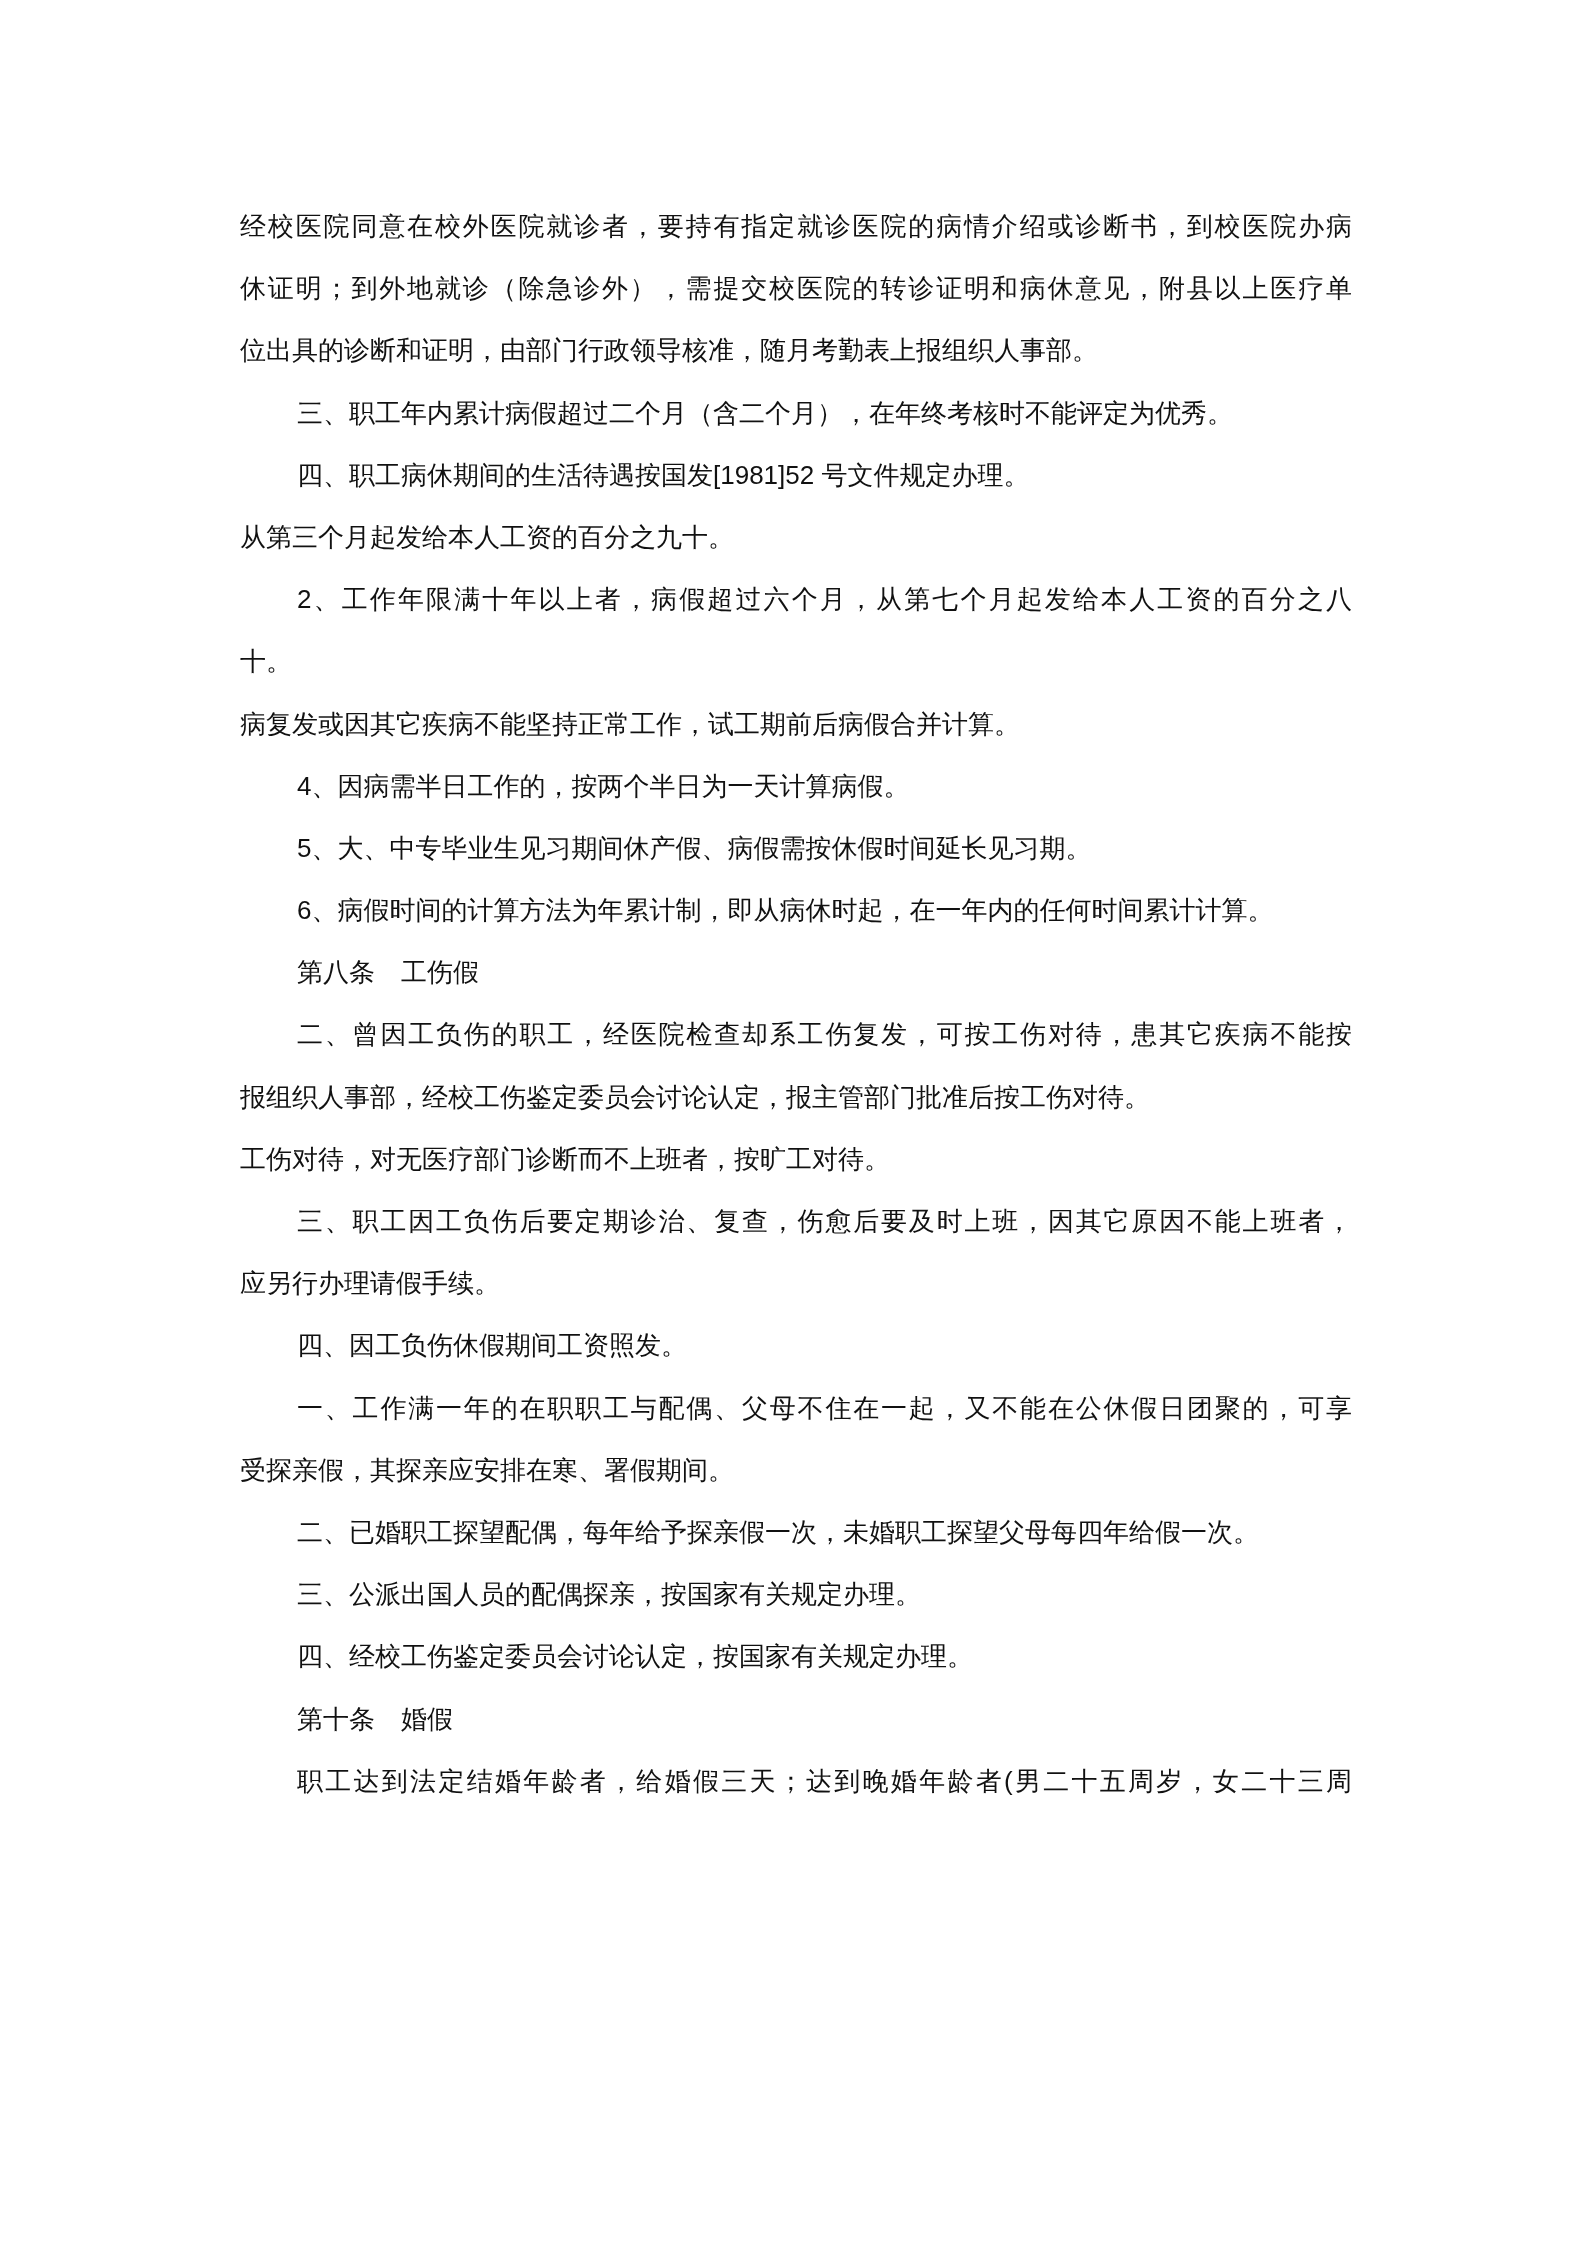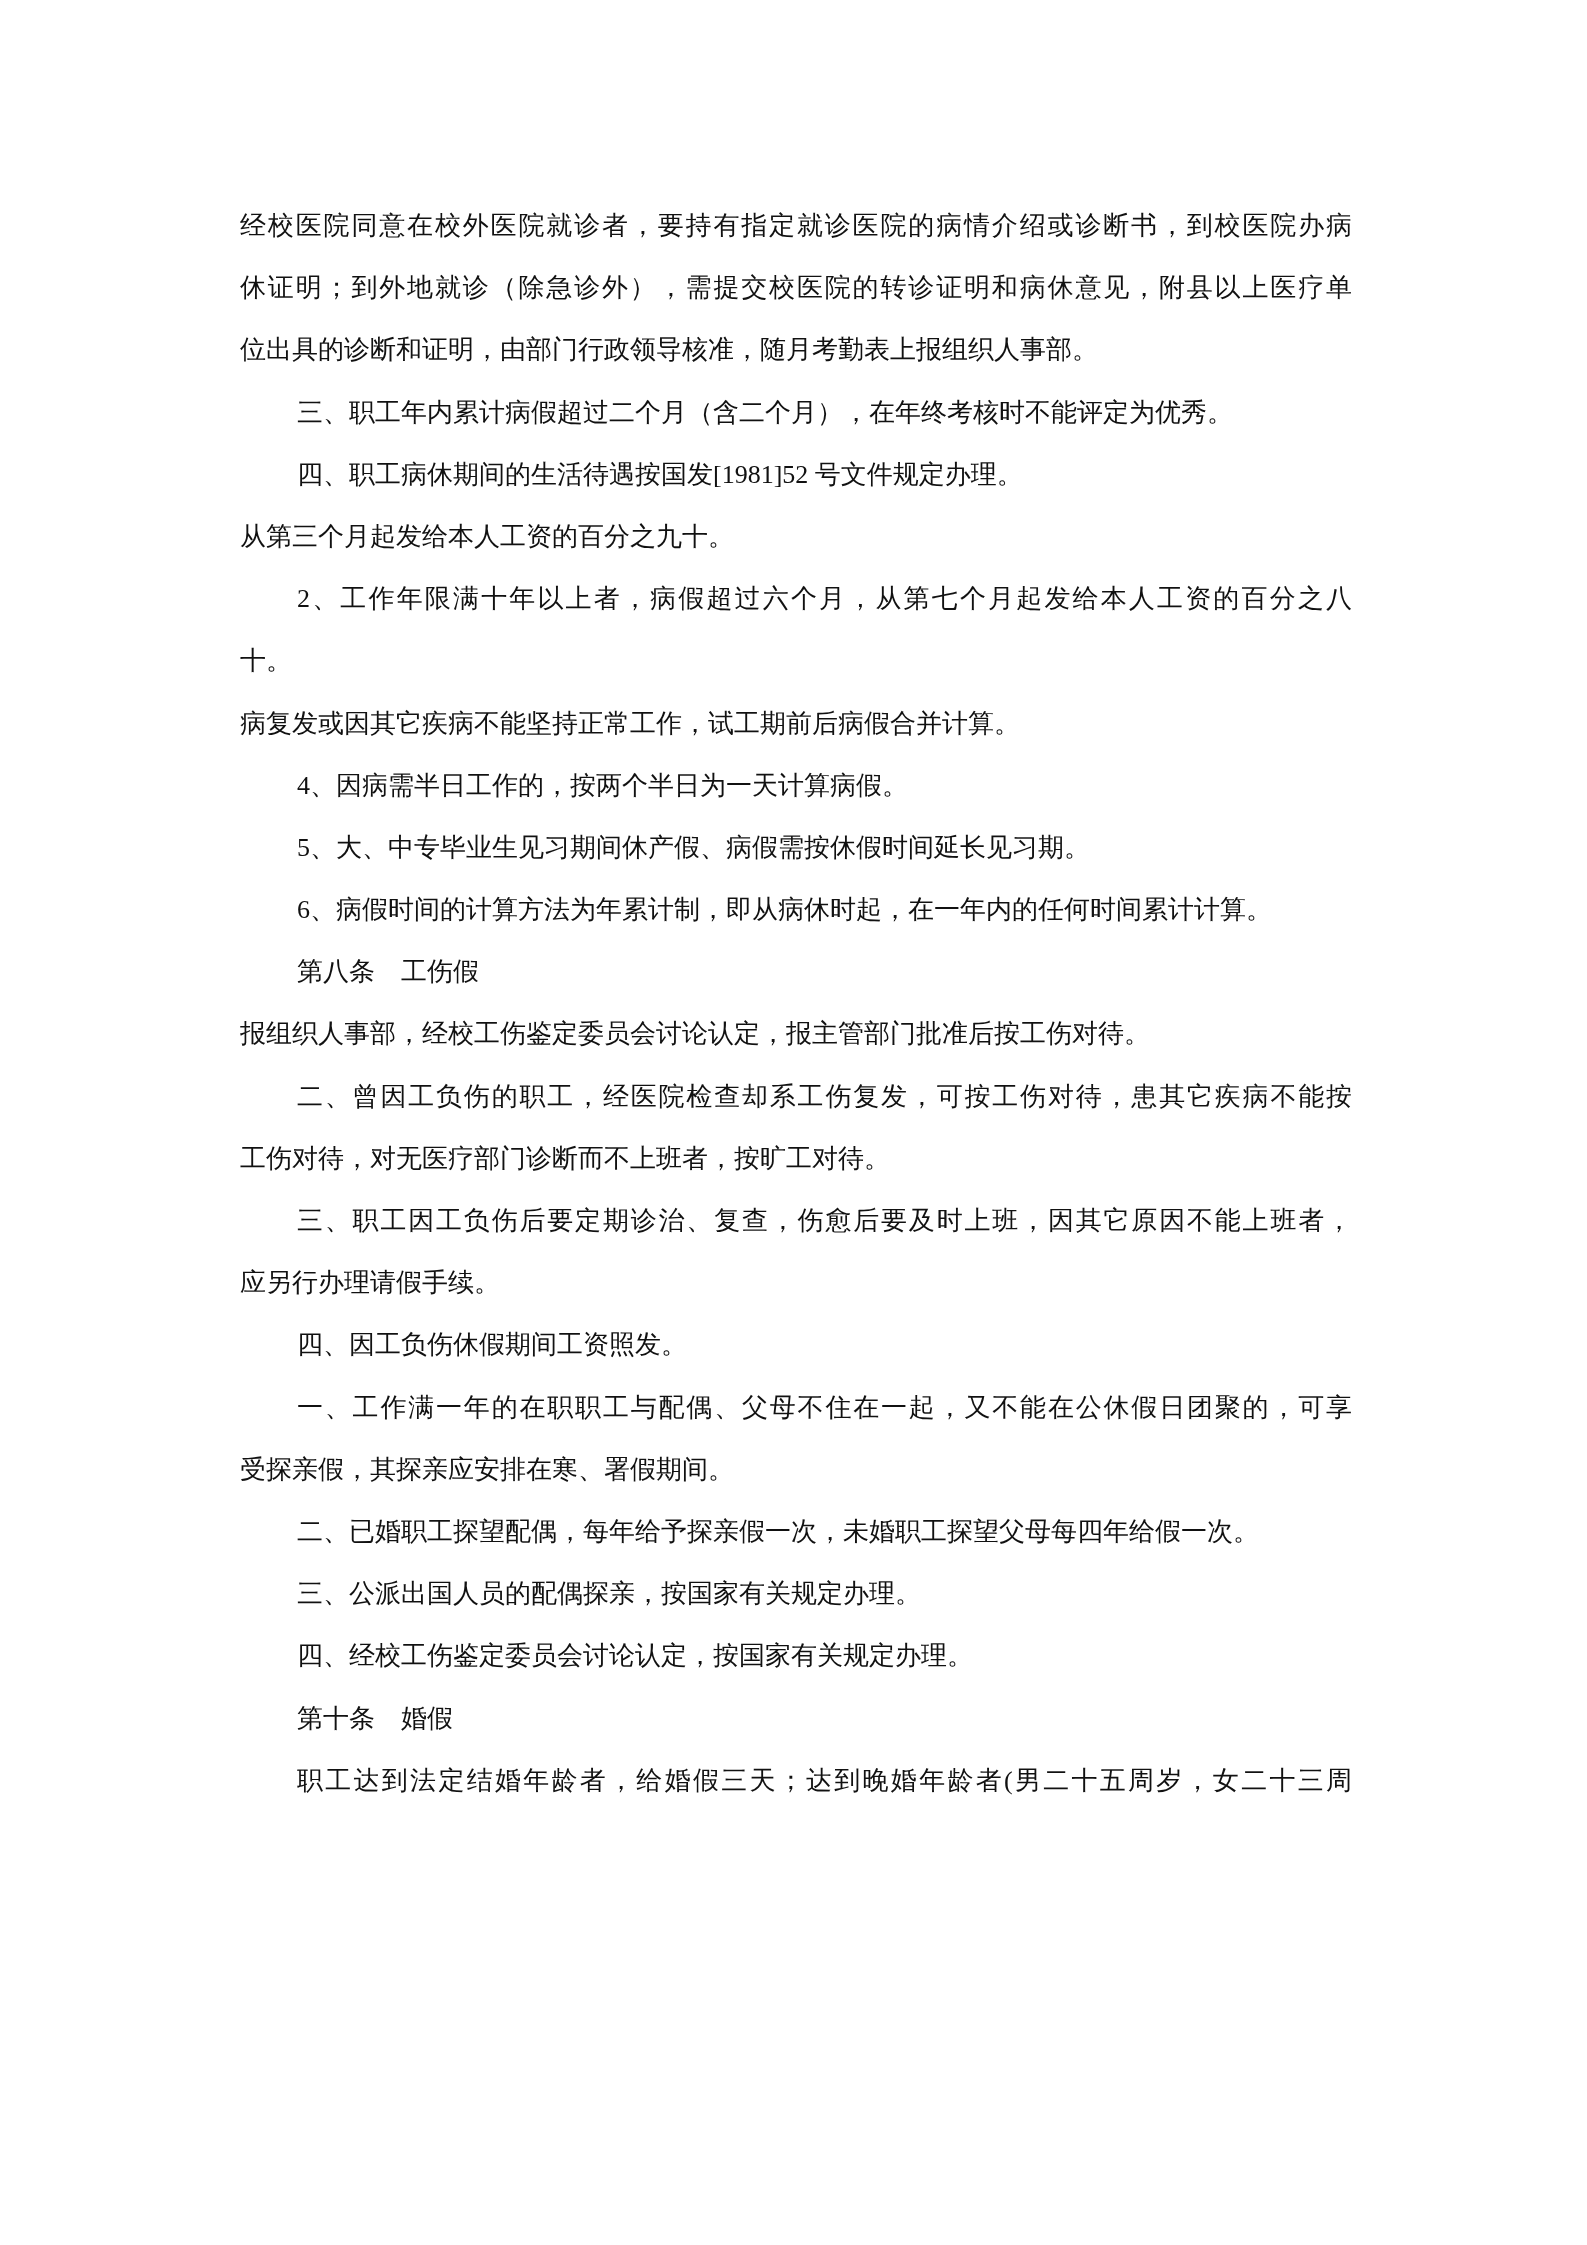--- a/index.html
+++ b/index.html
@@ -1,19 +1,19 @@
 <!DOCTYPE html>
 <html><head>
 <meta charset="utf-8">
 <style>
   html, body { margin: 0; padding: 0; background: #ffffff; }
   body { width: 1587px; height: 2245px; position: relative; overflow: hidden; }
   .page {
     position: absolute; left: 240px; top: 195px; width: 1112px;
-    font-family: Liberation Serif, serif;
+    font-family: Liberation Sans, sans-serif;
     font-size: 26px; color: #111111;
   }
   .line {
     height: 62.2px; line-height: 62.2px; white-space: nowrap;
     text-align: justify; text-align-last: justify;
   }
   .line.last { text-align-last: left; }
   .line.indent { padding-left: 57px; }
 </style>
 </head>
@@ -26,22 +26,22 @@
     <div class="line indent last">三、职工年内累计病假超过二个月（含二个月），在年终考核时不能评定为优秀。</div>
     <div class="line indent last">四、职工病休期间的生活待遇按国发[1981]52 号文件规定办理。</div>
     <div class="line last">从第三个月起发给本人工资的百分之九十。</div>
     <div class="line indent">2、工作年限满十年以上者，病假超过六个月，从第七个月起发给本人工资的百分之八</div>
     <div class="line last">十。</div>
     <div class="line last">病复发或因其它疾病不能坚持正常工作，试工期前后病假合并计算。</div>
     <div class="line indent last">4、因病需半日工作的，按两个半日为一天计算病假。</div>
     <div class="line indent last">5、大、中专毕业生见习期间休产假、病假需按休假时间延长见习期。</div>
     <div class="line indent last">6、病假时间的计算方法为年累计制，即从病休时起，在一年内的任何时间累计计算。</div>
     <div class="line indent last">第八条　工伤假</div>
+    <div class="line indent">二、曾因工负伤的职工，经医院检查却系工伤复发，可按工伤对待，患其它疾病不能按</div>
     <div class="line last">报组织人事部，经校工伤鉴定委员会讨论认定，报主管部门批准后按工伤对待。</div>
-    <div class="line indent">二、曾因工负伤的职工，经医院检查却系工伤复发，可按工伤对待，患其它疾病不能按</div>
     <div class="line last">工伤对待，对无医疗部门诊断而不上班者，按旷工对待。</div>
     <div class="line indent">三、职工因工负伤后要定期诊治、复查，伤愈后要及时上班，因其它原因不能上班者，</div>
     <div class="line last">应另行办理请假手续。</div>
     <div class="line indent last">四、因工负伤休假期间工资照发。</div>
     <div class="line indent">一、工作满一年的在职职工与配偶、父母不住在一起，又不能在公休假日团聚的，可享</div>
     <div class="line last">受探亲假，其探亲应安排在寒、署假期间。</div>
     <div class="line indent last">二、已婚职工探望配偶，每年给予探亲假一次，未婚职工探望父母每四年给假一次。</div>
     <div class="line indent last">三、公派出国人员的配偶探亲，按国家有关规定办理。</div>
     <div class="line indent last">四、经校工伤鉴定委员会讨论认定，按国家有关规定办理。</div>
     <div class="line indent last">第十条　婚假</div>

